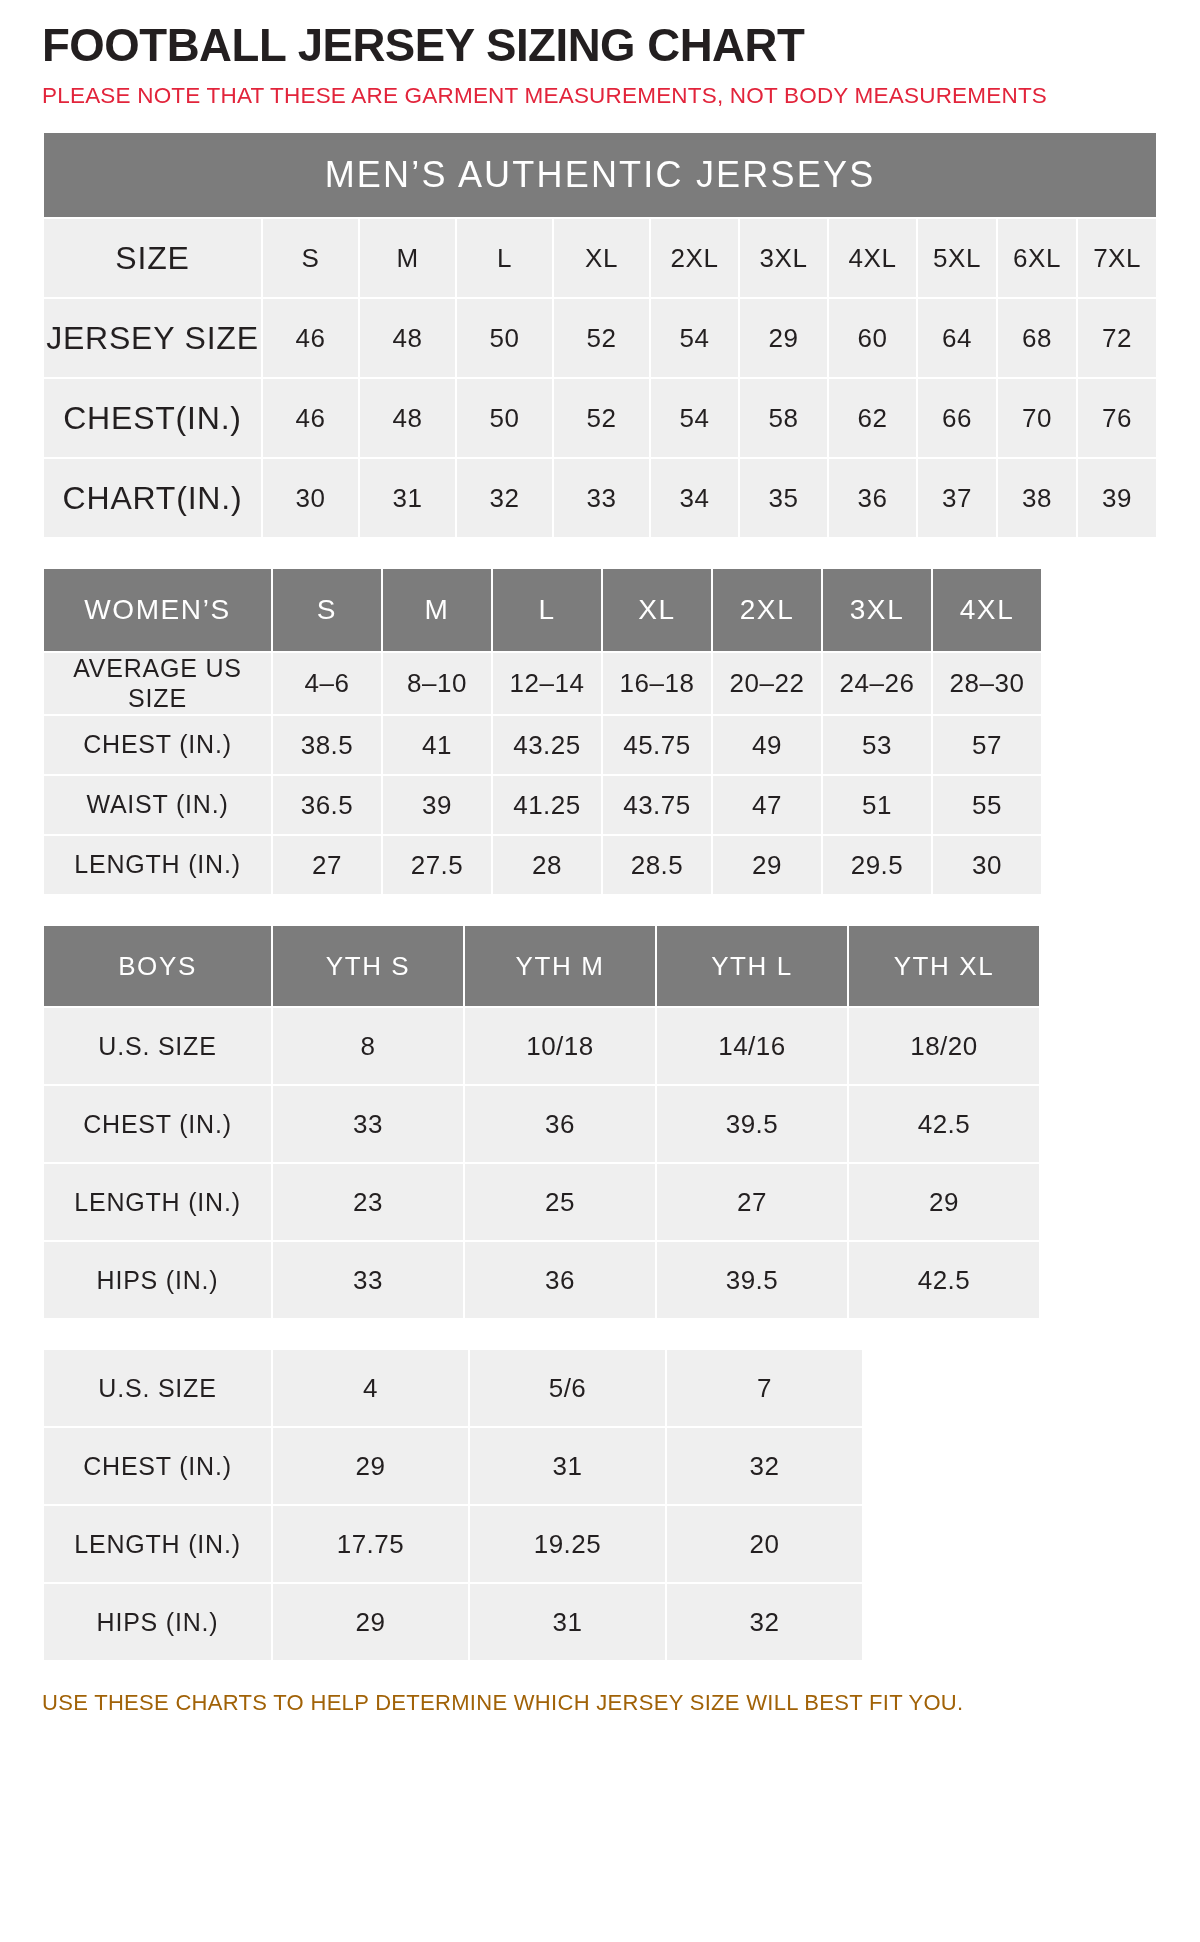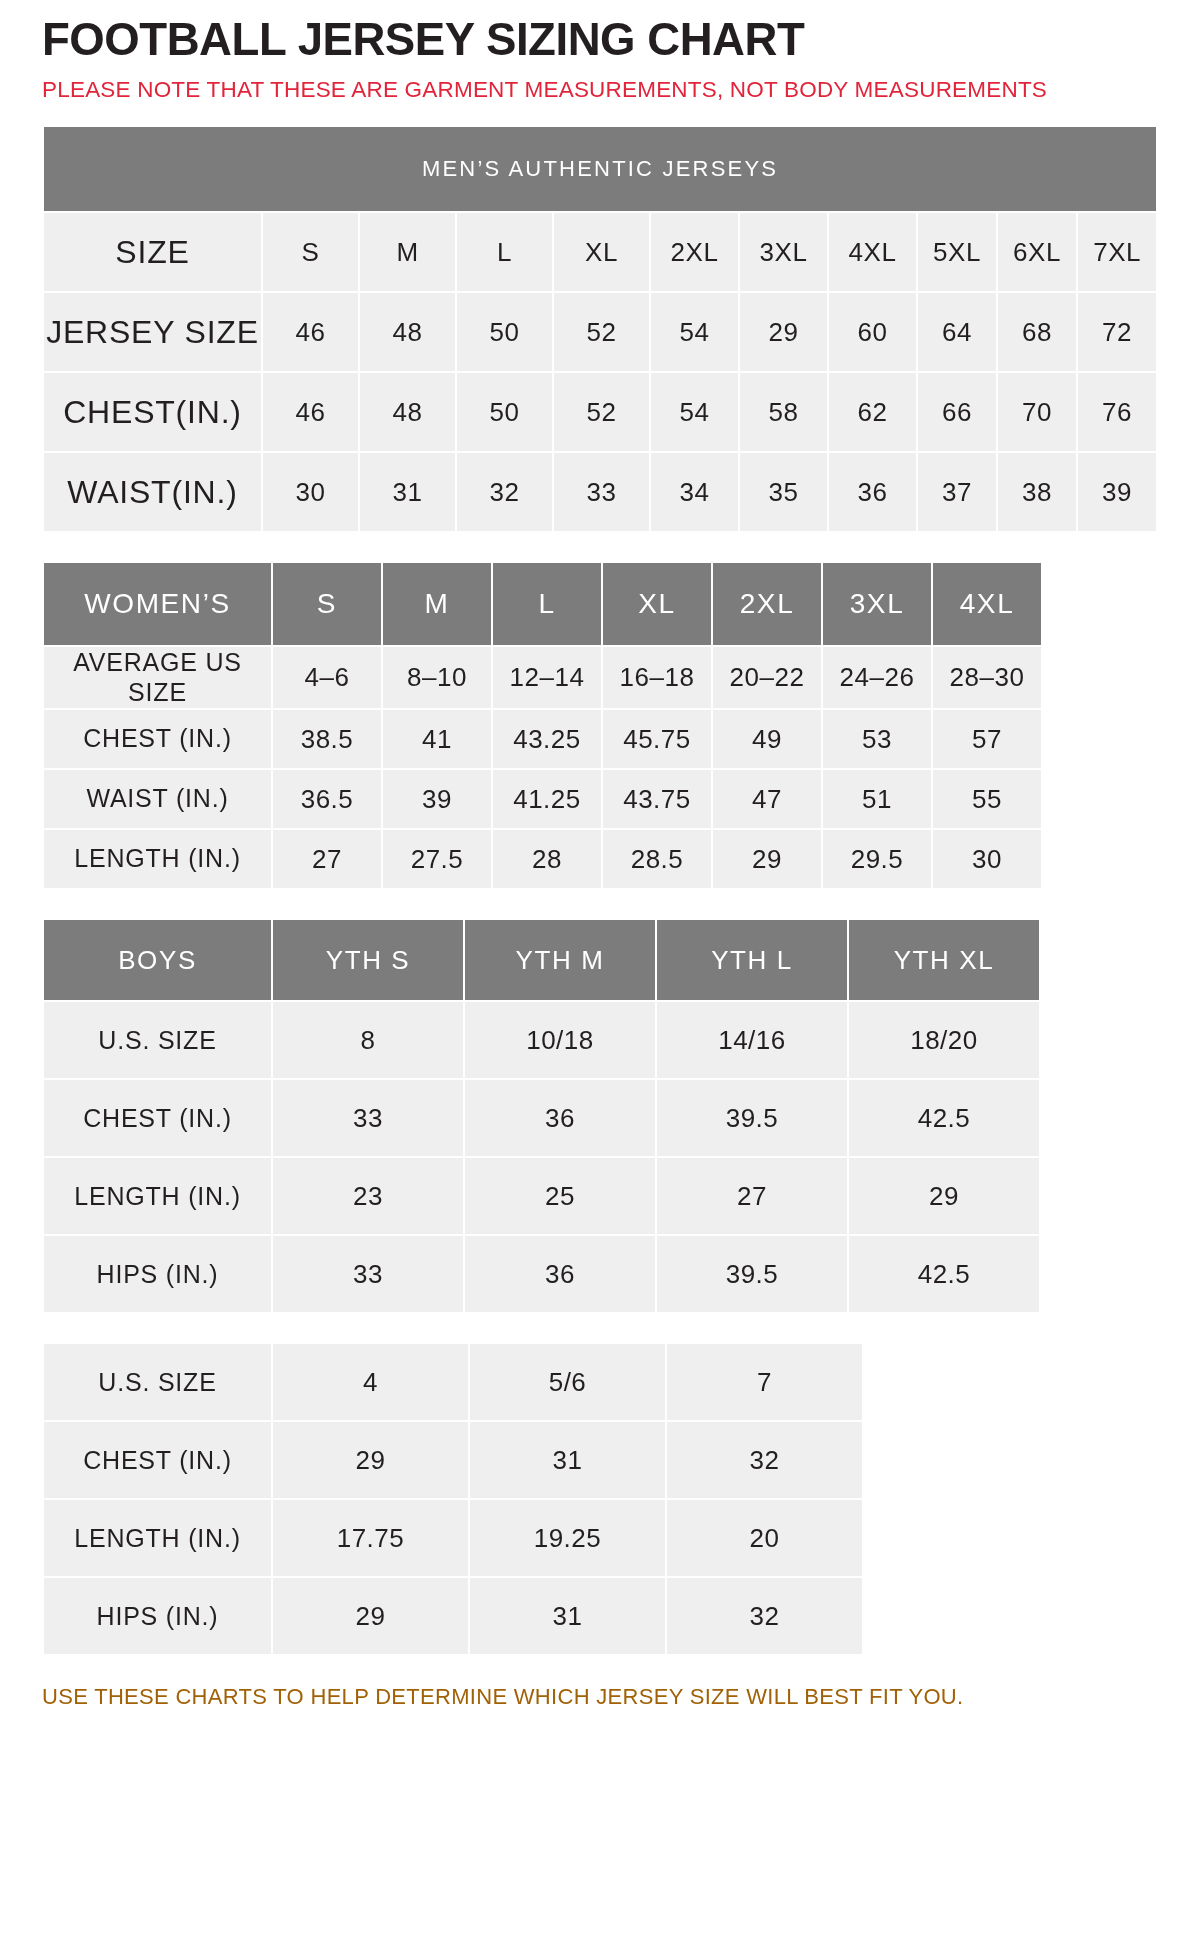--- a/index.html
+++ b/index.html
@@ -10,21 +10,21 @@
   }
   body {
     width: 1200px;
     min-height: 1942px;
     font-family: "Liberation Sans", sans-serif;
     color: #231f20;
     position: relative;
   }
   .page {
     width: 1200px;
-    padding: 14px 42px 0 42px;
+    padding: 20px 42px 0 42px;
   }
 
   
   .main-title {
     font-size: 47px;
     font-weight: bold;
     letter-spacing: -0.5px;
     line-height: 1.05;
     margin: 0 0 12px 0;
     color: #231f20;
@@ -63,21 +63,21 @@
   }
   .rowlabel {
     letter-spacing: 0.8px;
   }
 
   
   table.mens { width: 1114px; }
   table.mens td { height: 80px; font-size: 26px; }
   table.mens .band {
     height: 86px;
-    font-size: 22px;
+    font-size: 36px;
     letter-spacing: 2.2px;
   }
   table.mens .rowlabel { font-size: 32px; }
 
   
   table.womens { width: 997px; }
   table.womens td { height: 60px; font-size: 26px; }
   table.womens .hdr-band { font-size: 28px; height: 84px; }
   table.womens .rowlabel { font-size: 25px; line-height: 1.18; }
 
@@ -163,21 +163,21 @@
         <td>52</td>
         <td>54</td>
         <td>58</td>
         <td>62</td>
         <td>66</td>
         <td>70</td>
         <td>76</td>
       </tr>
 
       <tr>
-        <td class="rowlabel">WAIST(IN.)</td>
+        <td class="rowlabel">CHART(IN.)</td>
         <td>30</td>
         <td>31</td>
         <td>32</td>
         <td>33</td>
         <td>34</td>
         <td>35</td>
         <td>36</td>
         <td>37</td>
         <td>38</td>
         <td>39</td>

